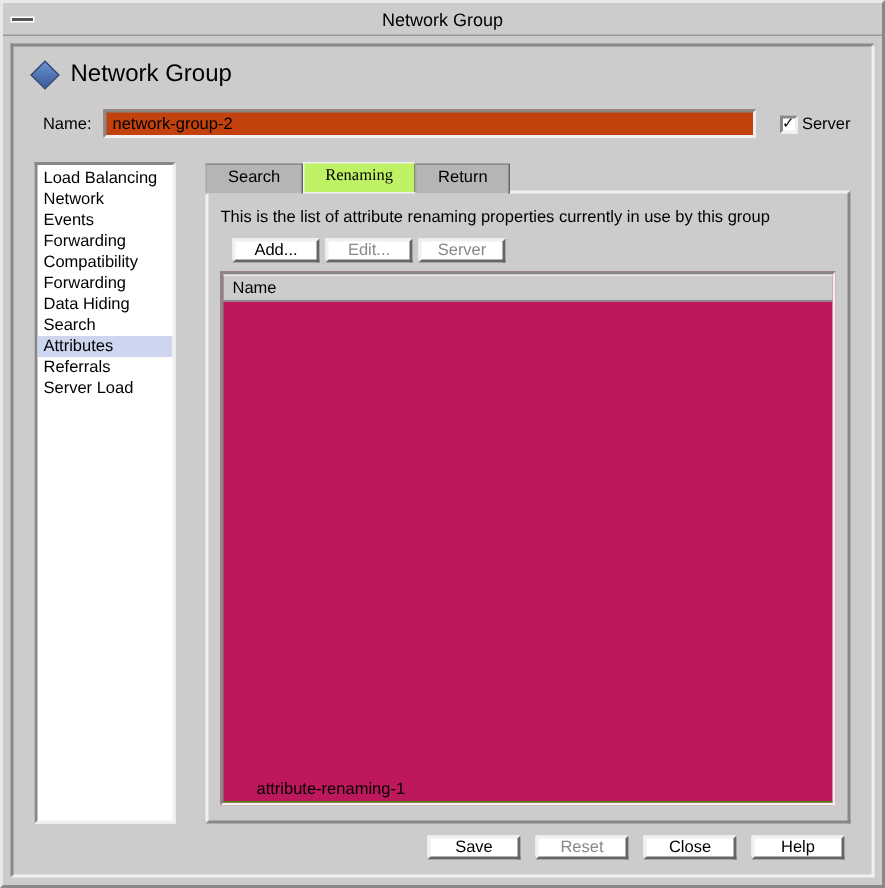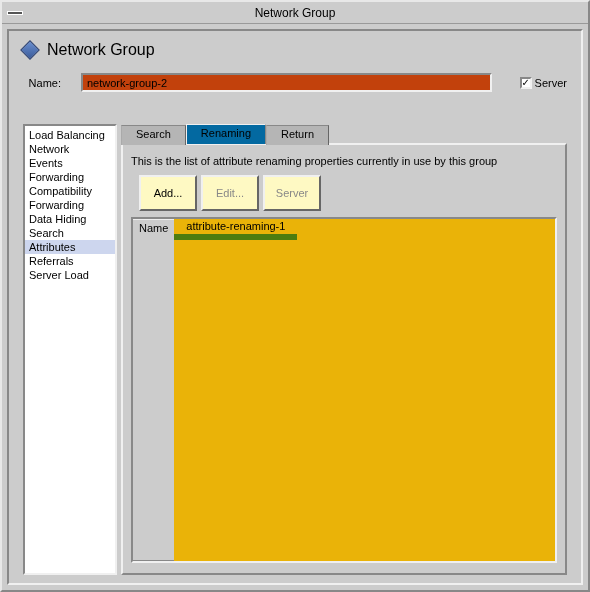--- a/index.html
+++ b/index.html
@@ -65,21 +65,21 @@
   border: 1px solid #2a3f70;
 }
 .page-title {
   font-size: 16px;
   font-weight: normal;
   color: #000;
 }
 .name-row {
   display: flex;
   align-items: center;
-  gap: 20px;
+  gap: 8px;
   margin-bottom: 16px;
 }
 .name-label {
   font-size: 11px;
   color: #000;
   min-width: 38px;
   text-align: right;
 }
 .text-input {
   flex: 1;
@@ -105,23 +105,22 @@
   border-color: #888 #f0f0f0 #f0f0f0 #888;
   display: flex;
   align-items: center;
   justify-content: center;
   font-size: 10px;
   line-height: 1;
 }
 .body-row {
   flex: 1;
   display: flex;
-  gap: 4px;
+  gap: 20px;
   min-height: 0;
-  margin-top: 16px;
 }
 .sidebar {
   width: 94px;
   border: 2px solid;
   border-color: #888 #f0f0f0 #f0f0f0 #888;
   background: #fff;
   padding: 2px 0;
   overflow: auto;
 }
 .sidebar-item {
@@ -148,23 +147,24 @@
   padding: 2px 14px;
   font-size: 11px;
   background: #b5b5b5;
   border: 1px solid #888;
   border-bottom: none;
   margin-right: 0px;
   position: relative;
   cursor: default;
 }
 .tab.active {
-  background: #0369a1;
+  background: #bef264;
   border-color: #f0f0f0 #888 #cccccc #f0f0f0;
   z-index: 2;
+  font-family: Liberation Serif, serif;
 }
 .tab:not(.active) {
   border-color: #888 #666 #888 #aaa;
   top: 1px;
 }
 .tab-panel {
   flex: 1;
   border: 2px solid;
   border-color: #f0f0f0 #888 #888 #f0f0f0;
   background: #cccccc;
@@ -180,53 +180,54 @@
   margin-bottom: 8px;
 }
 .btn-row {
   display: flex;
   gap: 4px;
   margin-bottom: 6px;
   padding-left: 8px;
 }
 .btn {
   min-width: 58px;
-  height: 36px;
+  height: 16px;
   border: 2px solid;
   border-color: #f0f0f0 #666 #666 #f0f0f0;
-  background: #fef9c3;
+  background: #ffffff;
   font-family: inherit;
   font-size: 11px;
   padding: 0 8px;
   cursor: default;
 }
 .btn:disabled {
   color: #888;
   text-align: center;
 }
 .table {
   flex: 1;
   border: 2px solid;
   border-color: #888 #f0f0f0 #f0f0f0 #888;
-  background: #eab308;
-  display: flex;
-  flex-direction: row;
+  background: #be185d;
+  display: flex;
+  flex-direction: column;
   min-height: 0;
+  justify-content: space-between;
 }
 .thead {
   background: #cccccc;
   border-bottom: 1px solid #888;
   padding: 2px 6px;
   font-size: 11px;
   border-top: 1px solid #eee;
 }
 .trow {
-  padding: 0px 12px;
-  font-size: 11px;
-  border-bottom: 6px solid #4d7c0f;
+  padding: 0px 22px;
+  font-size: 11px;
+  border-bottom: 1px solid #4d7c0f;
   line-height: 15px;
 }
 .footer {
   display: flex;
   justify-content: flex-end;
   gap: 10px;
   padding: 8px 4px 2px 0;
 }
 .footer .btn { min-width: 62px; }
 </style>
@@ -285,15 +286,21 @@
           <div class="table">
             <div class="thead">Name</div>
             <div id="tbody">
                 <div class="trow">attribute-renaming-1</div>
               </div>
           </div>
         </div>
       </div>
     </div>
 
+    <div class="footer">
+      <button class="btn">Save</button>
+      <button class="btn" disabled="">Reset</button>
+      <button class="btn">Close</button>
+      <button class="btn">Help</button>
+    </div>
 
   </div>
 </div>
 
 </body></html>

